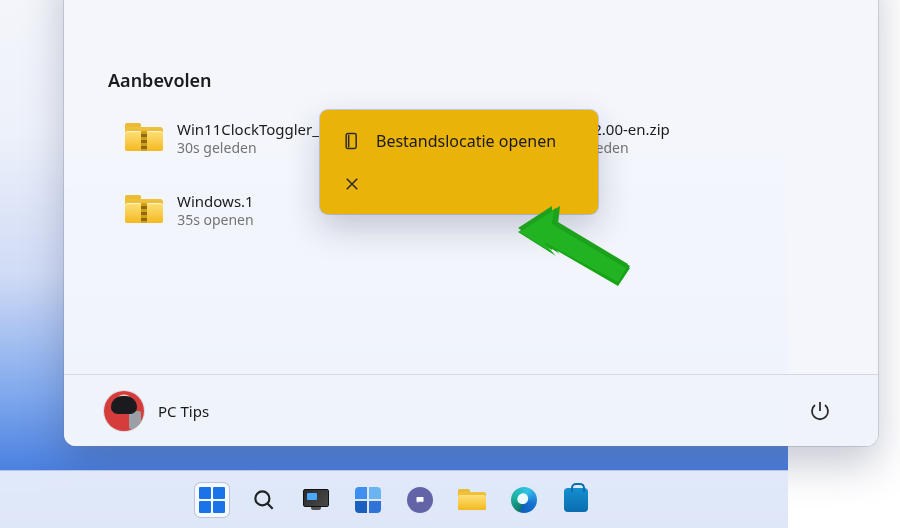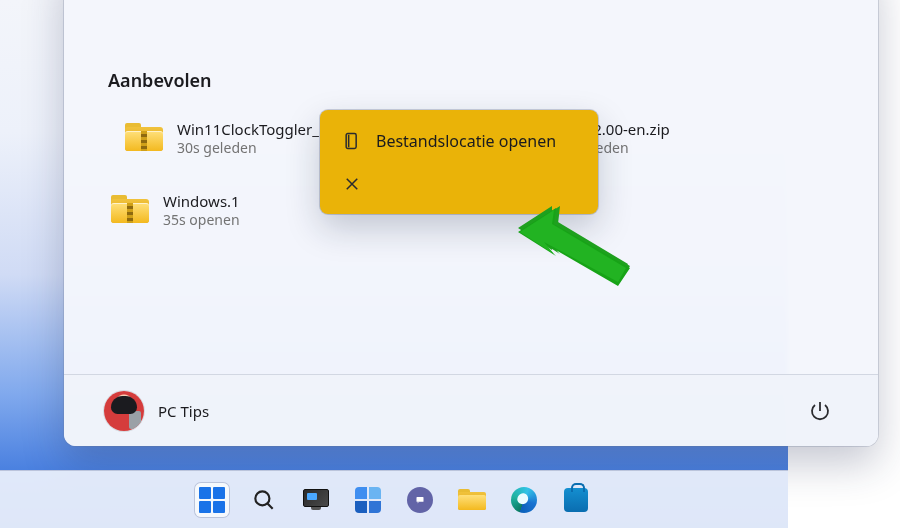--- a/index.html
+++ b/index.html
@@ -158,21 +158,21 @@
           <div class="folder-back"></div>
           <div class="folder-front"></div>
           <div class="zip-stripe"></div>
       </div>
       <div class="texts">
         <span class="name">cpu-z_2.00-en.zip</span>
         <span class="sub">32s geleden</span>
       </div>
     </div>
 
-    <div class="rec-item" style="left:41px; top:228px; width:330px;">
+    <div class="rec-item" style="left:55px; top:228px; width:330px;text-align:right;">
       <div class="folder-icon">
         <div class="folder-tab"></div>
           <div class="folder-back"></div>
           <div class="folder-front"></div>
           <div class="zip-stripe"></div>
       </div>
       <div class="texts">
         <span class="name">Windows.1</span>
         <span class="sub">35s openen</span>
       </div>

